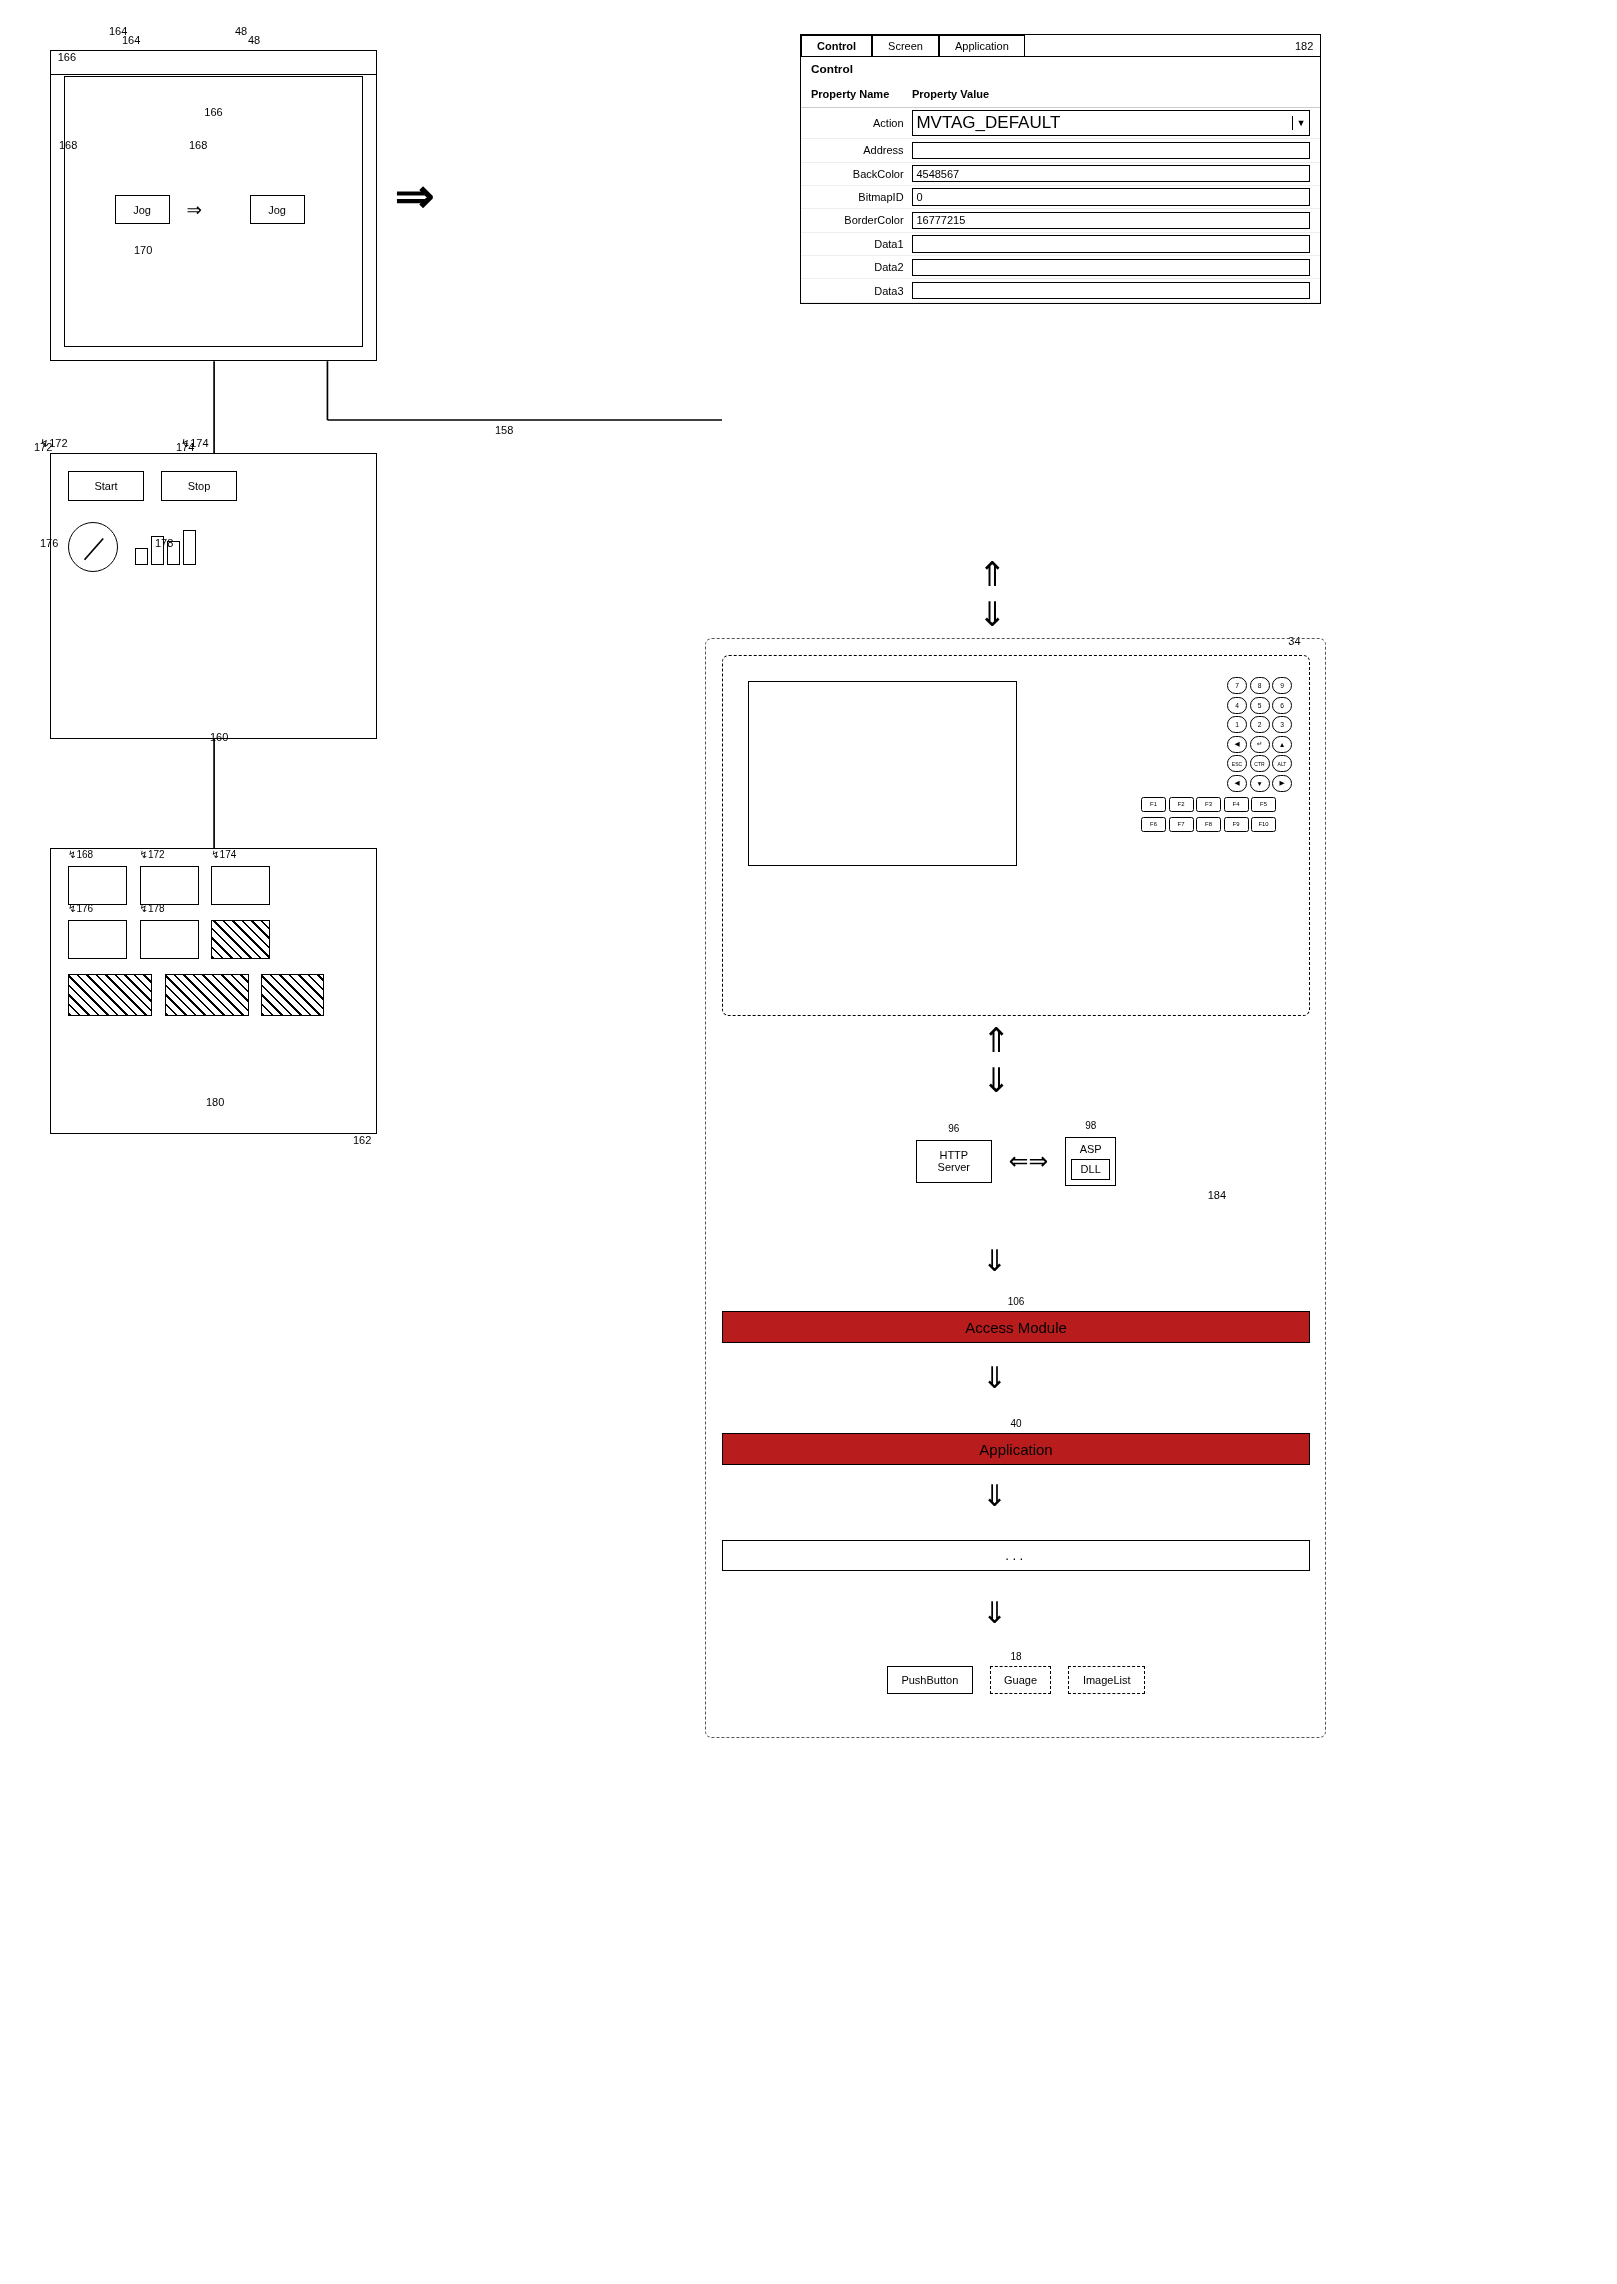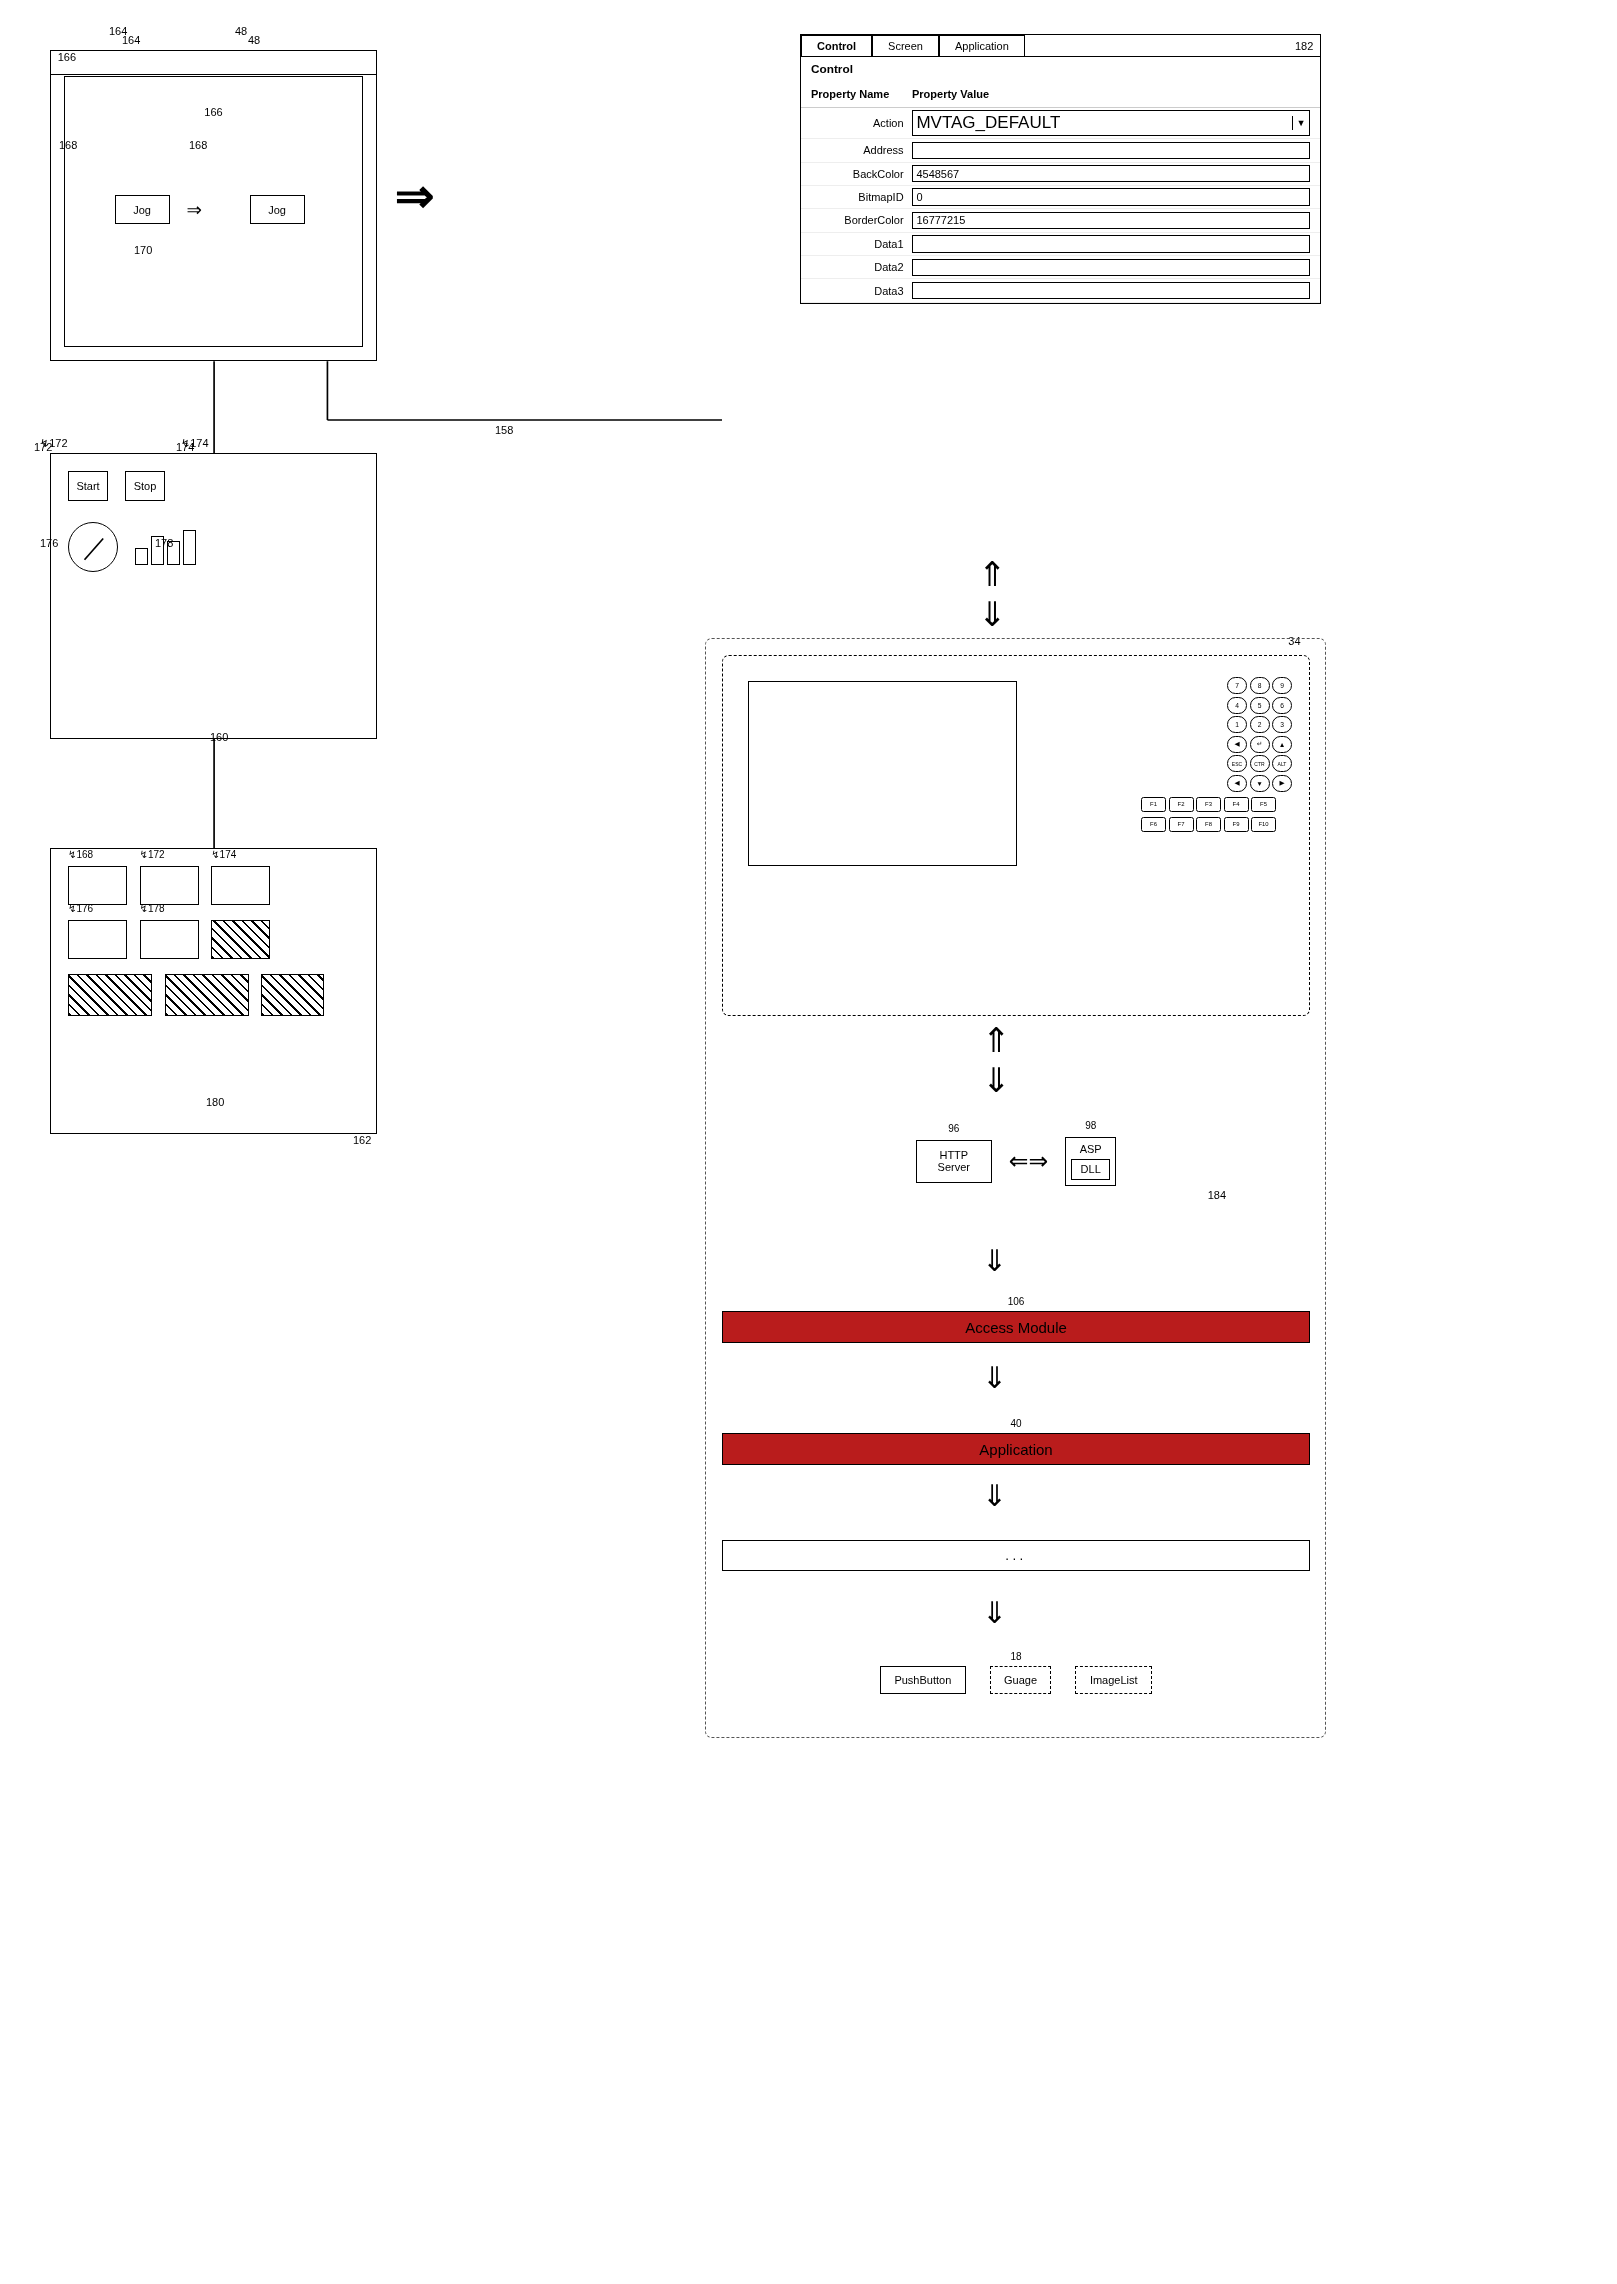--- a/index.html
+++ b/index.html
@@ -241,21 +241,21 @@
       background: #fff;
       padding: 17px;
     }
     .widget-row {
       display: flex;
       gap: 17px;
       margin-bottom: 21px;
       align-items: center;
     }
     .widget-btn {
-      width: 40px;
+      width: 76px;
       height: 30px;
       border: 1.7px solid #000;
       background: #fff;
       display: flex;
       align-items: center;
       justify-content: center;
       font-size: 11px;
     }
     .widget-circle {
       width: 50px;
@@ -372,21 +372,21 @@
     }
     .horiz-arrow-both {
       font-size: 23.5px;
     }
 
     
     .component-row {
       display: flex;
       align-items: center;
       justify-content: center;
-      gap: 24px;
+      gap: 17px;
       margin: 3.4px 0;
     }
     .component-box {
       border: 1.7px solid #000;
       padding: 6.7px 13.4px;
       font-size: 11px;
       background: #fff;
       text-align: center;
     }
     .component-box-dashed {

